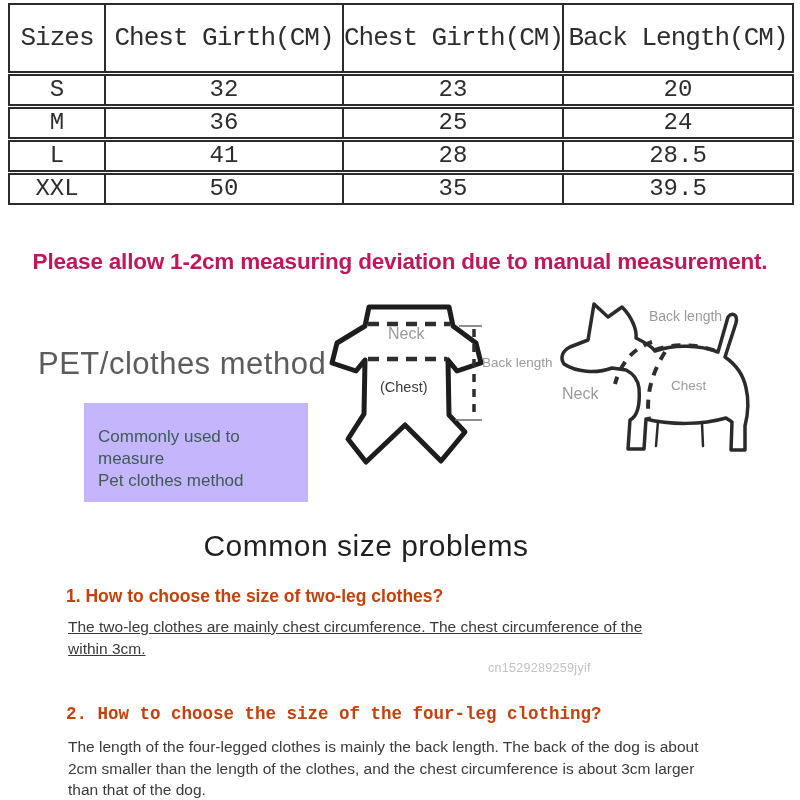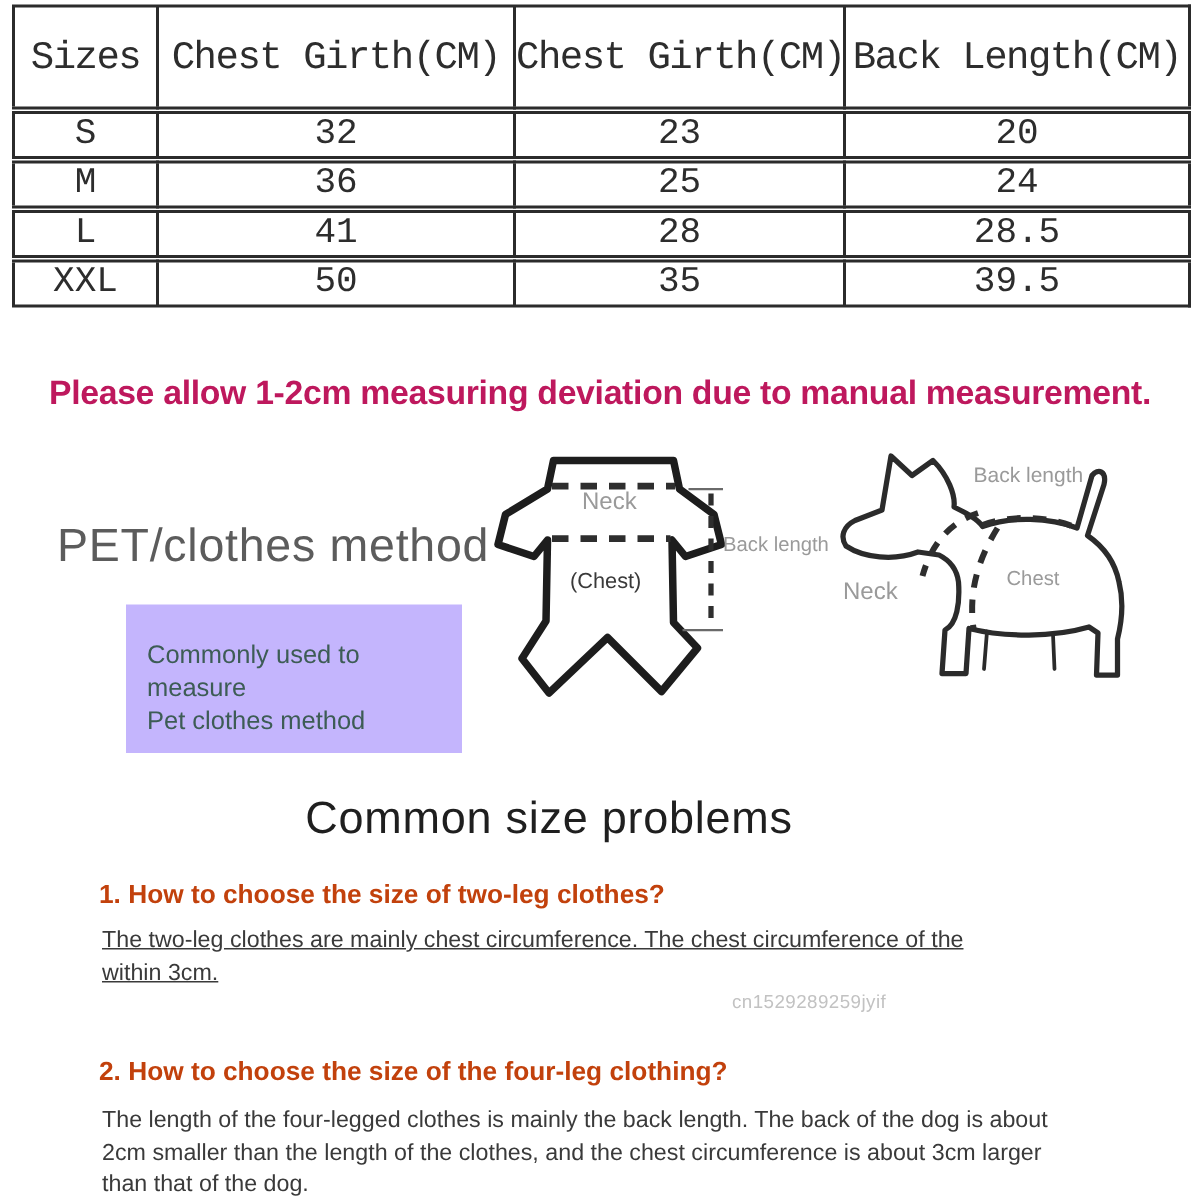--- a/index.html
+++ b/index.html
@@ -45,21 +45,21 @@
   
   .faq-heading{
     position:absolute;left:0;top:529px;width:732px;text-align:center;
     font-size:30px;color:#1f1f1f;letter-spacing:0.5px;
   }
   .faq-q{
     position:absolute;left:42px;font-size:17.5px;font-weight:bold;color:#c2410c;
     white-space:nowrap;
     margin-left:24px;
   }
-  .faq-q1{top:586px;} .faq-q2{top:704px;}
+  .faq-q1{top:586px;} .faq-q2{top:704px;font-family:Liberation Mono, monospace;}
   .faq-a{
     position:absolute;left:68px;font-size:15.5px;color:#3a3a3a;
     line-height:21.5px;white-space:nowrap;
   }
   .faq-a1{top:616px;text-decoration:underline;} .faq-a2{top:736px;}
   .watermark{
     position:absolute;left:488px;top:661px;font-size:12.5px;color:#c2c2c2;
     letter-spacing:0.3px;
   }
   svg text{font-family:"Liberation Sans",sans-serif;}

